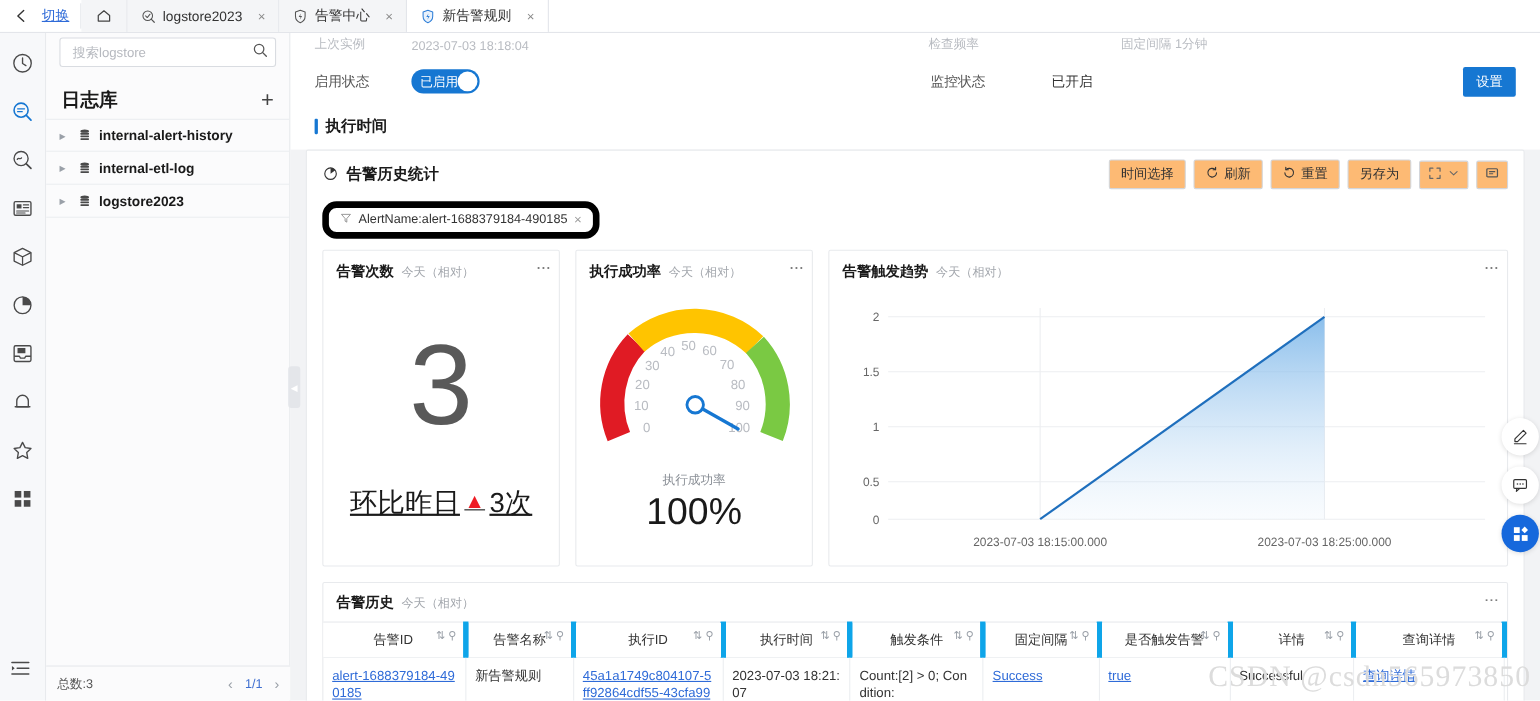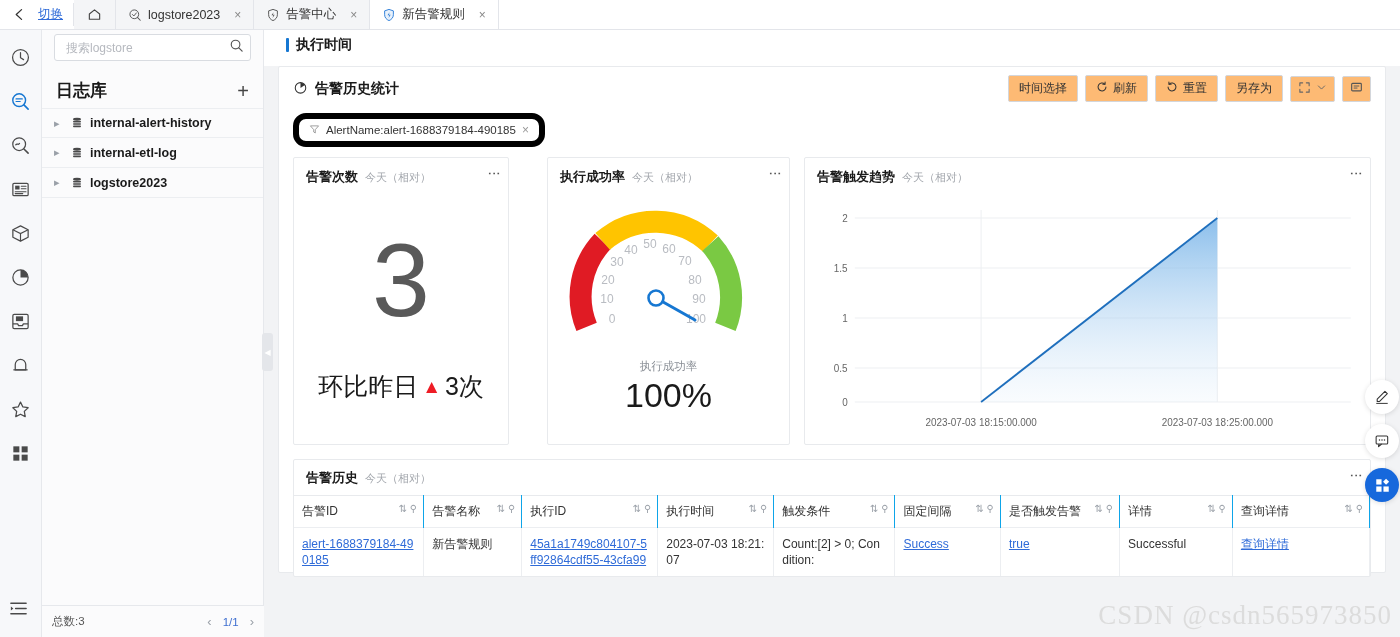--- a/index.html
+++ b/index.html
@@ -171,47 +171,47 @@
     position:relative; padding:10px 12px;
   }
   .card-head { display:flex; align-items:baseline; gap:7px; }
   .card-title { font-size:13px; font-weight:bold; color:#1a1a1a; }
   .card-sub { font-size:11px; color:#a3a7ad; }
   .card-menu {
     position:absolute; right:10px; top:9px; color:#555; cursor:pointer;
     font-size:13px; letter-spacing:0; line-height:8px; writing-mode:vertical-rl;
   }
   #card1 { width:216px; }
-  #card2 { width:243px;margin-left:24px; }
+  #card2 { width:216px; }
   #card3 { flex:1; }
   #bignum {
     text-align:center; font-size:104px; color:#595959; font-weight:400;
     line-height:1; margin-top:42px; font-family:"Liberation Sans",sans-serif;
   }
   #compare {
     text-align:left; font-size:25px; color:#1a1a1a; margin-top:38px;
-    display:flex; align-items:center; justify-content:center; gap:4px;
+    display:flex; align-items:center; justify-content:center; gap:4px;text-decoration:underline;
   }
   #compare .tri { color:#ee1c25; font-size:19px; }
   #gaugewrap { position:relative; height:165px; margin-top:12px; }
   #gauge-label {
     text-align:center; font-size:11.5px; color:#8a8f96; margin-top:-4px;
   }
   #gauge-val { text-align:center; font-size:34px; color:#1a1a1a; margin-top:2px; }
 
   
   #histcard {
     margin-top:14px; background:#fff; border:1px solid #e8eaed;
     border-radius:2px; position:relative; padding:9px 0 0 0;
   }
   #hist-head { display:flex; align-items:baseline; gap:7px; padding:0 12px 8px 12px; }
   table.hist { width:100%; border-collapse:collapse; table-layout:fixed; }
   table.hist th {
-    font-size:12px; font-weight:normal; color:#333; text-align:left;
-    padding:7px 8px; border-top:1px solid #e8eaed; border-right:1px solid #0ea5e9;
+    font-size:12px; font-weight:normal; color:#333; text-align:center;
+    padding:7px 8px; border-top:1px solid #e8eaed; border-right:5px solid #0ea5e9;
     background:#fff; position:relative; white-space:nowrap;
   }
   table.hist th .thicons {
     position:absolute; right:6px; top:7px; display:flex; align-items:center; gap:5px;
     color:#9aa0a8; font-size:10px;
   }
   table.hist td {
     font-size:12px; color:#333; padding:8px; vertical-align:top;
     border-top:1px solid #eceef1; border-right:1px solid #eceef1;
     word-break:break-all; line-height:1.35;
@@ -419,20 +419,38 @@
       <span>‹</span>
       <span class="pnum">1/1</span>
       <span>›</span>
     </span>
   </div>
 </div>
 <div id="collapse-handle">◀</div>
 
 <div id="main">
 
+  <div id="detailpanel">
+    <div class="cutrow">
+      <span class="lbl">上次实例</span>
+      <span class="val">2023-07-03 18:18:04</span>
+      <span class="lbl2" style="margin-left:270px">检查频率</span>
+      <span>固定间隔 1分钟</span>
+    </div>
+    <div class="statusrow">
+      <span class="frm-label">启用状态</span>
+      <span class="toggle">
+        <span class="tlabel">已启用</span>
+        <span class="knob"></span>
+      </span>
+      <span class="mon-label">监控状态</span>
+      <span class="mon-val">已开启</span>
+      <button class="btn-primary">设置</button>
+    </div>
+  </div>
 
   <div id="secheader">
     <span class="bar"></span>
     <span>执行时间</span>
   </div>
 
   <div id="report">
     <div id="rep-head">
       <div id="rep-title">
         <span>

